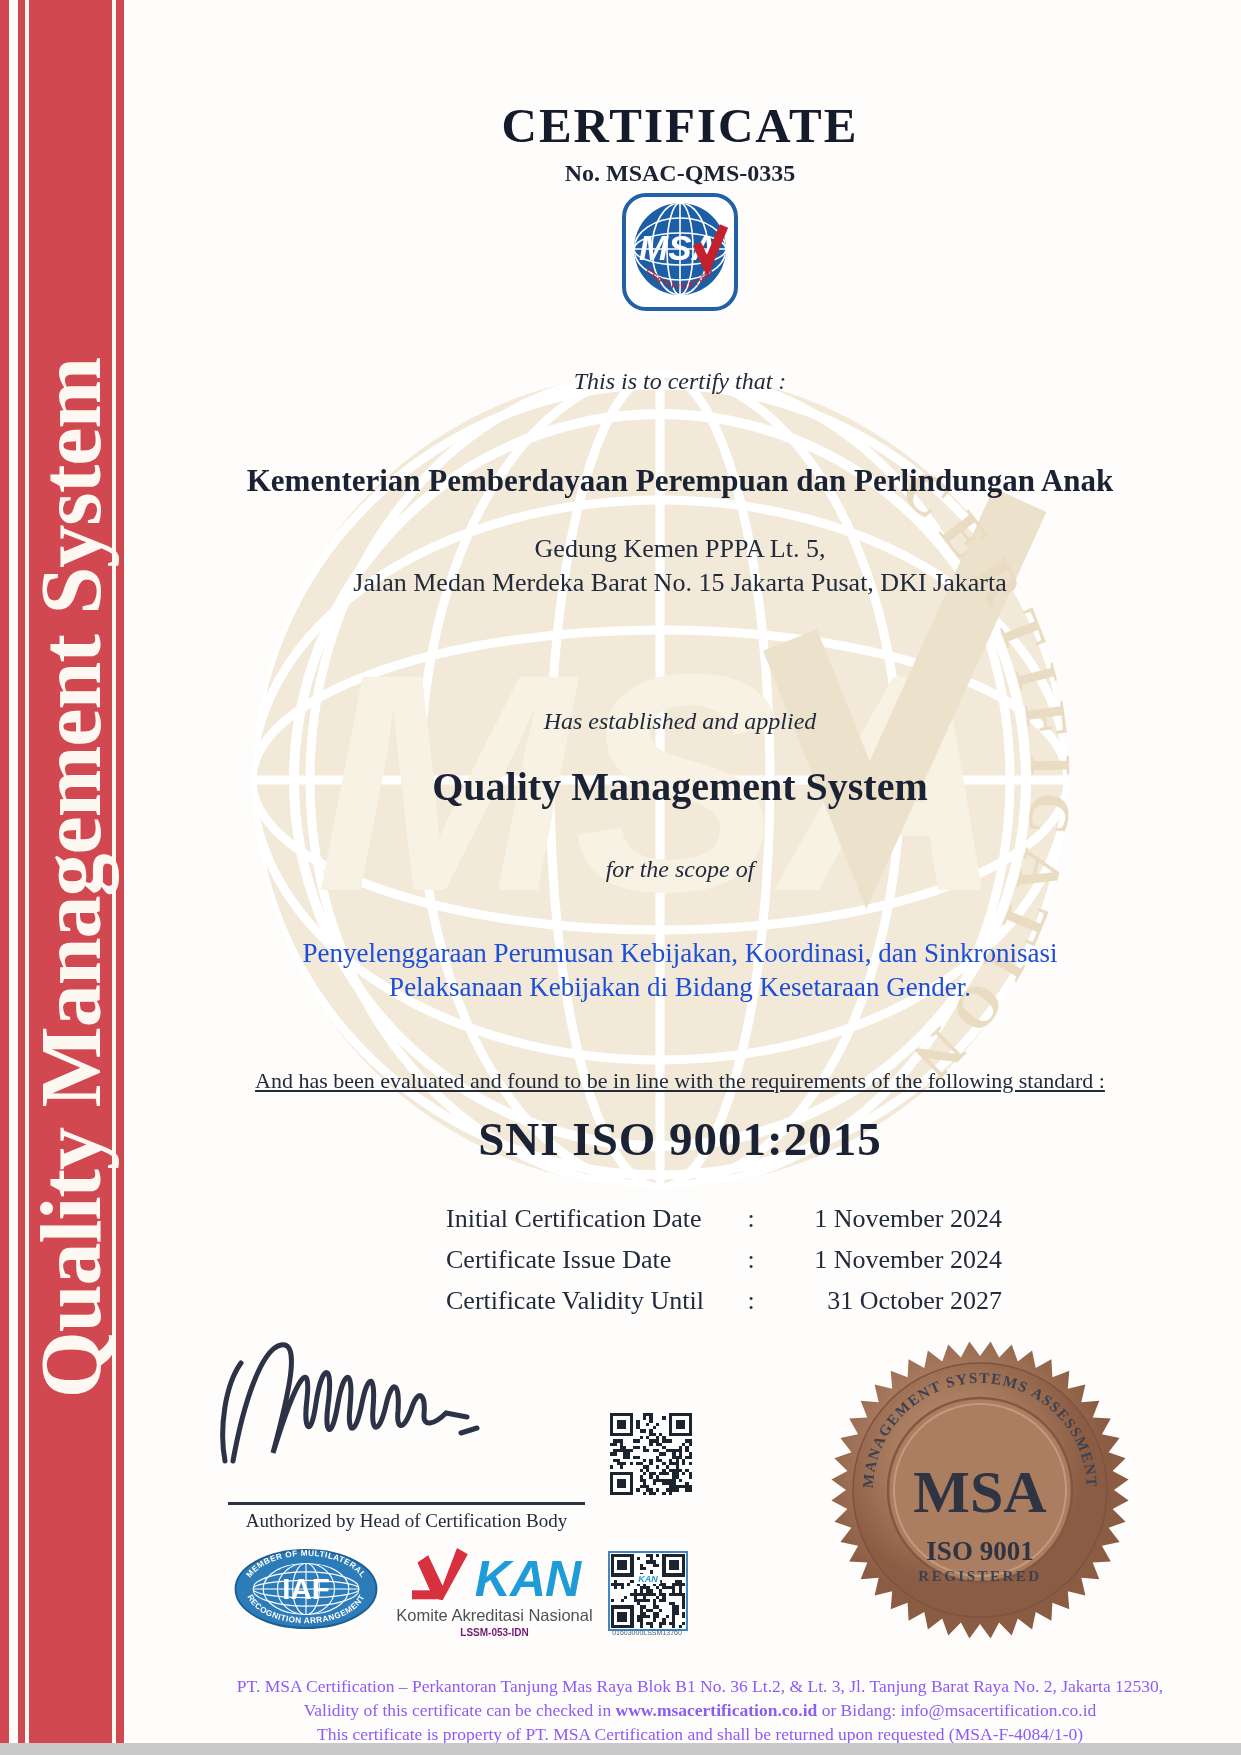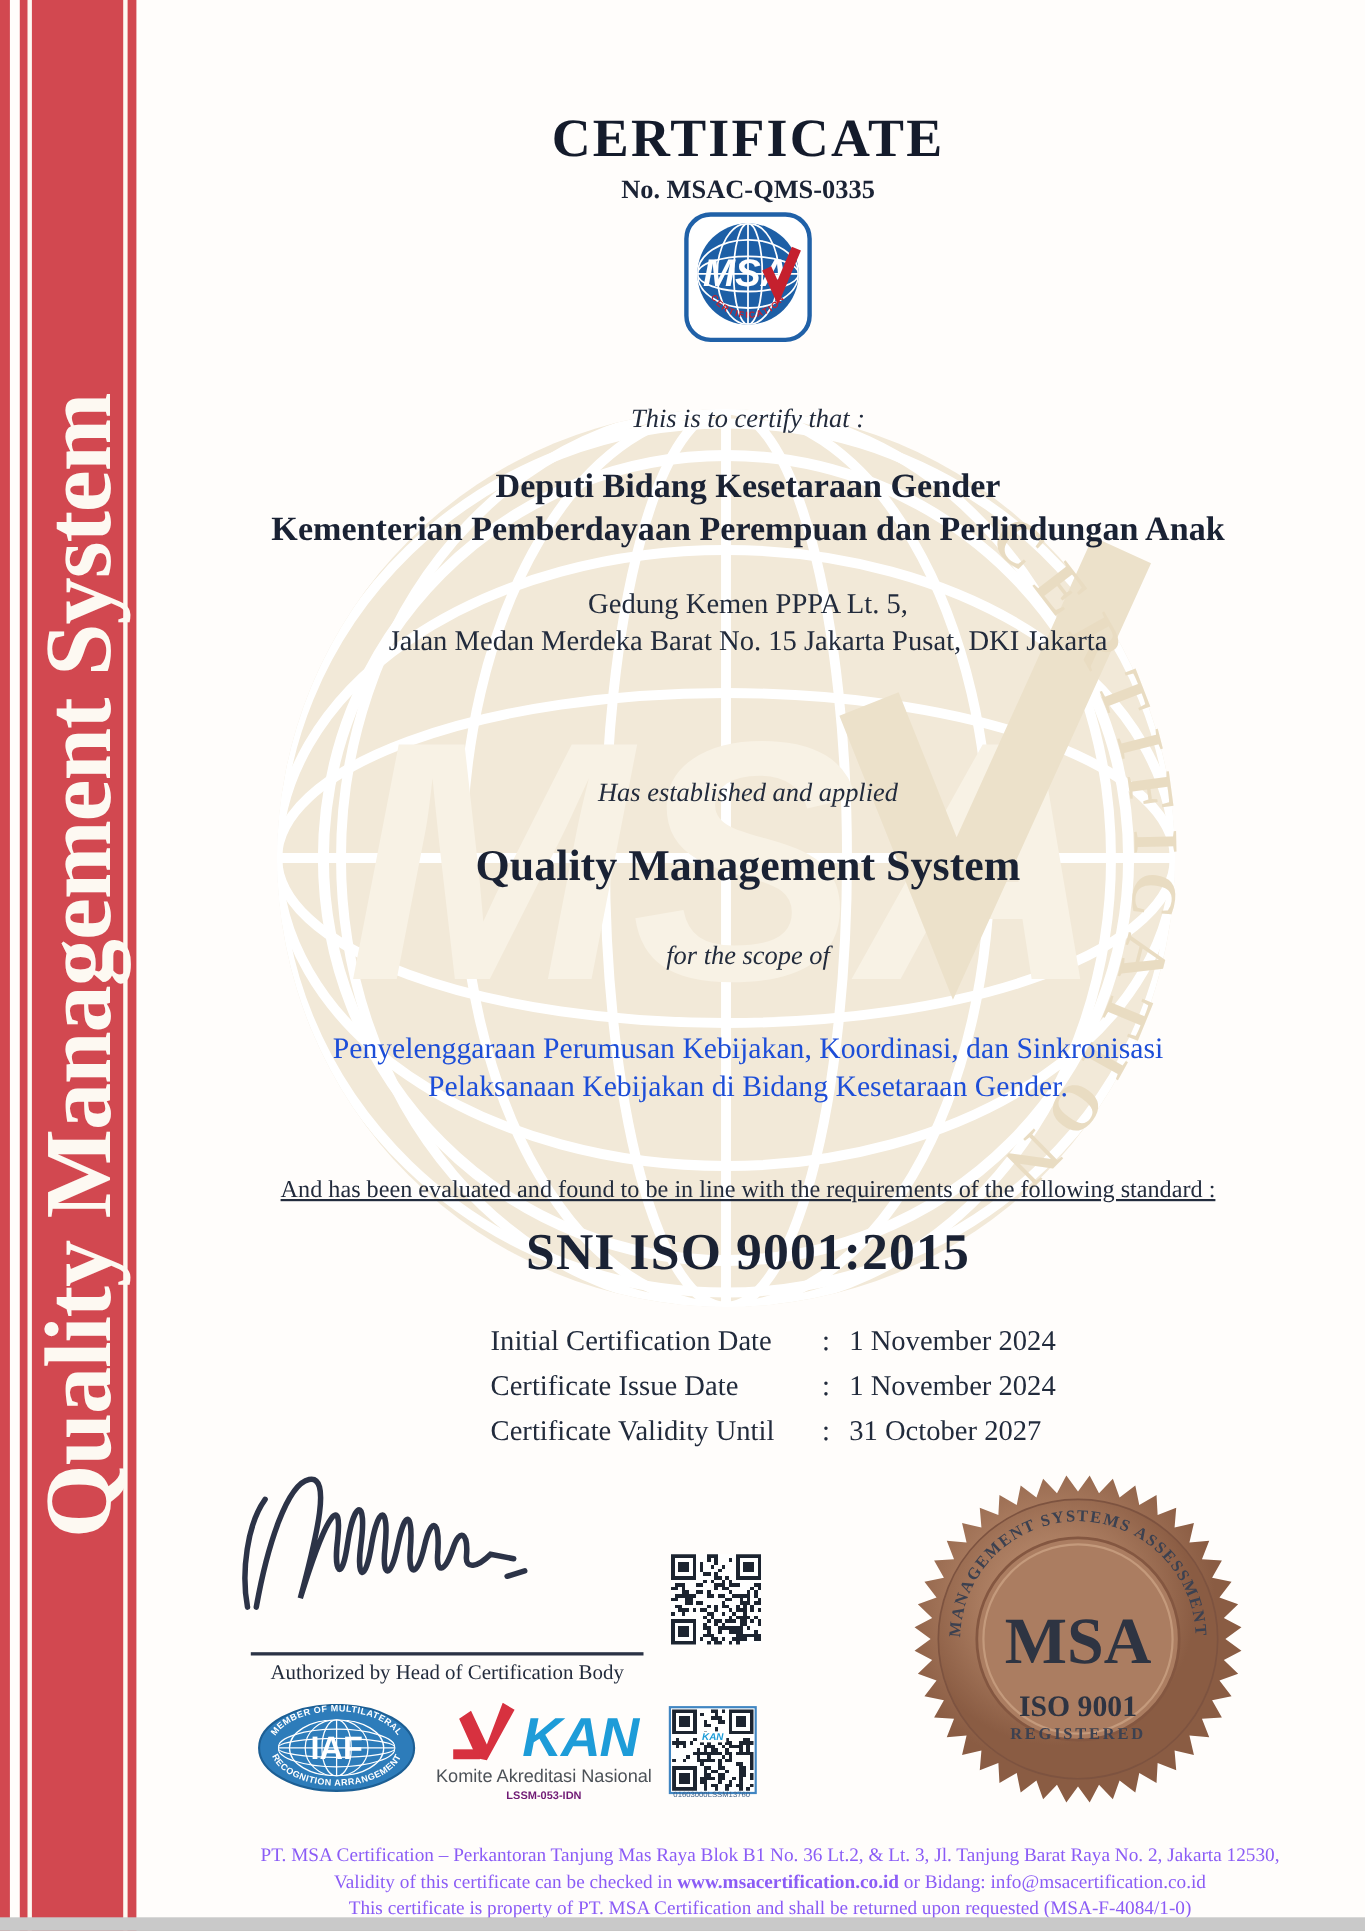--- a/index.html
+++ b/index.html
@@ -26,21 +26,21 @@
   .qms{font-size:40px;font-weight:bold;color:#1a2234;}
   .scope{font-size:27px;color:#1d4ed8;}
   .stdintro{font-size:22px;text-decoration:underline;}
   .standard{font-size:47px;font-weight:bold;color:#1a2234;letter-spacing:1px;}
   .msalogo{position:absolute;left:50%;transform:translateX(-50%);top:192px;width:118px;height:120px;}
   
   .dates{position:absolute;left:316px;top:1198px;font-size:26px;}
   .drow{display:flex;height:41px;align-items:center;}
   .dlabel{width:284px;}
   .dsep{width:42px;text-align:center;}
-  .dval{width:230px;}
+  .dval{width:230px;text-align:right;}
   
   .sig{position:absolute;left:85px;top:1333px;width:280px;height:152px;}
   .sigline{position:absolute;left:98px;top:1502px;width:357px;height:3px;background:#2b3345;}
   .authorized{position:absolute;left:98px;top:1510px;width:357px;text-align:center;font-size:19px;}
   .qr{background:#fff;}
   .qr1{position:absolute;left:480px;top:1413px;width:82px;height:82px;}
   
   .iaf{position:absolute;left:102px;top:1549px;width:148px;height:80px;}
   .kanblock{position:absolute;left:262px;top:1548px;width:205px;text-align:center;}
   .kanmark{display:flex;align-items:flex-end;justify-content:center;gap:6px;height:54px;}
@@ -122,21 +122,20 @@
         <line x1="59" y1="11" x2="59" y2="103"></line>
       </g>
       <text x="57" y="68" text-anchor="middle" font-family="Liberation Sans, sans-serif" font-weight="bold" font-style="italic" font-size="35" fill="#ffffff">MSA</text>
       <path d="M 76 52 L 86 74 L 103 34" fill="none" stroke="#c5202e" stroke-width="9"></path>
       <text font-size="8" font-weight="bold" fill="#c5202e" letter-spacing="1.5" font-family="Liberation Sans, sans-serif">
         <textPath href="#logoArc" startOffset="50%" text-anchor="middle">CERTIFICATION</textPath>
       </text>
     </svg>
 
     <div class="cline ital" style="top:368px">This is to certify that :</div>
-    <div class="cline org" style="top:424px">Deputi Bidang Kesetaraan Gender</div>
     <div class="cline org" style="top:463px">Kementerian Pemberdayaan Perempuan dan Perlindungan Anak</div>
     <div class="cline addr" style="top:534px">Gedung Kemen PPPA Lt. 5,</div>
     <div class="cline addr" style="top:568px">Jalan Medan Merdeka Barat No. 15 Jakarta Pusat, DKI Jakarta</div>
 
     <div class="cline ital" style="top:708px">Has established and applied</div>
     <div class="cline qms" style="top:764px">Quality Management System</div>
     <div class="cline ital" style="top:856px">for the scope of</div>
 
     <div class="cline scope" style="top:938px">Penyelenggaraan Perumusan Kebijakan, Koordinasi, dan Sinkronisasi</div>
     <div class="cline scope" style="top:972px">Pelaksanaan Kebijakan di Bidang Kesetaraan Gender.</div>

